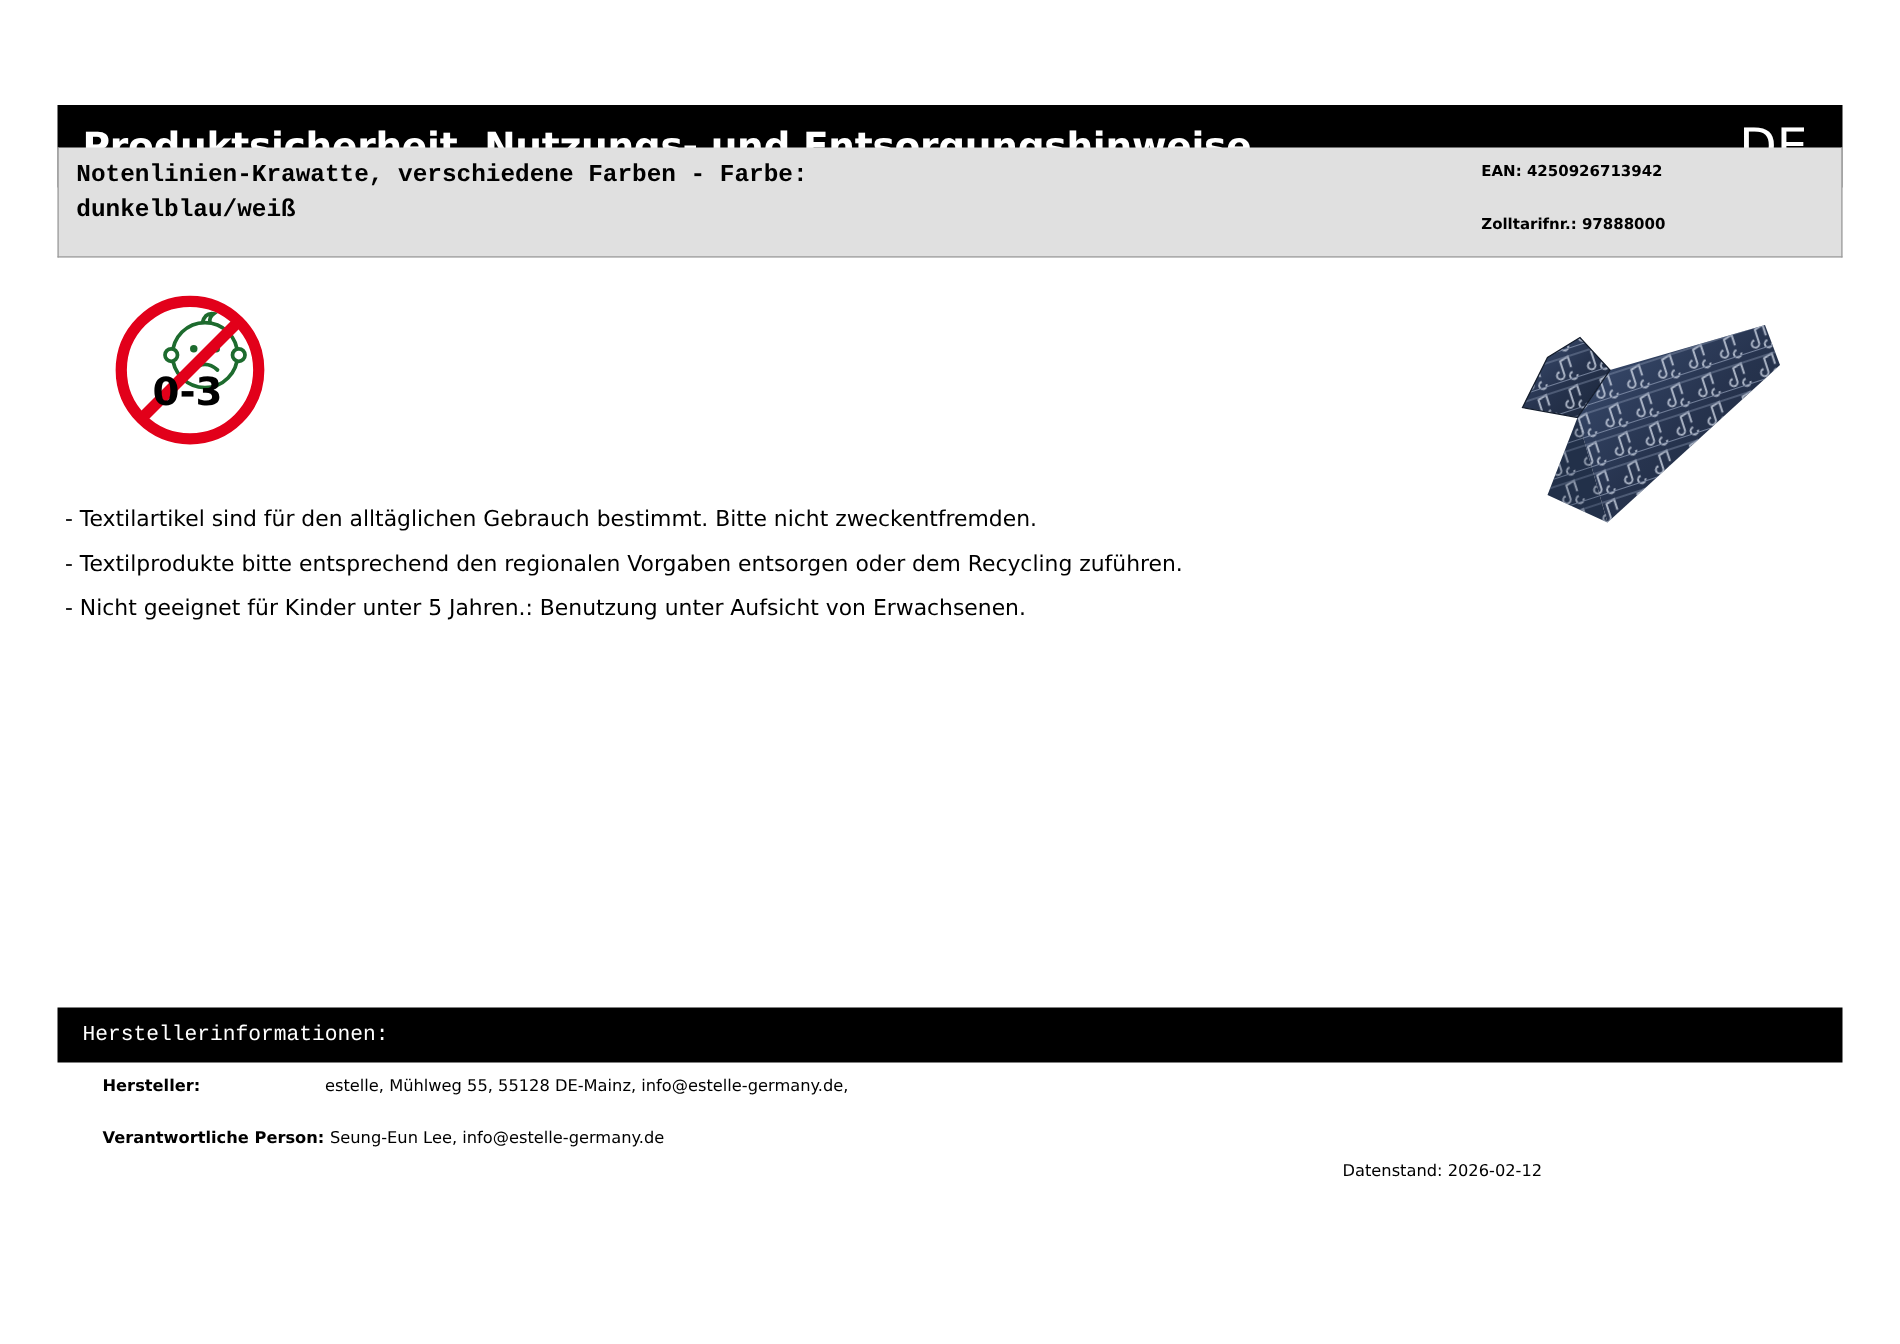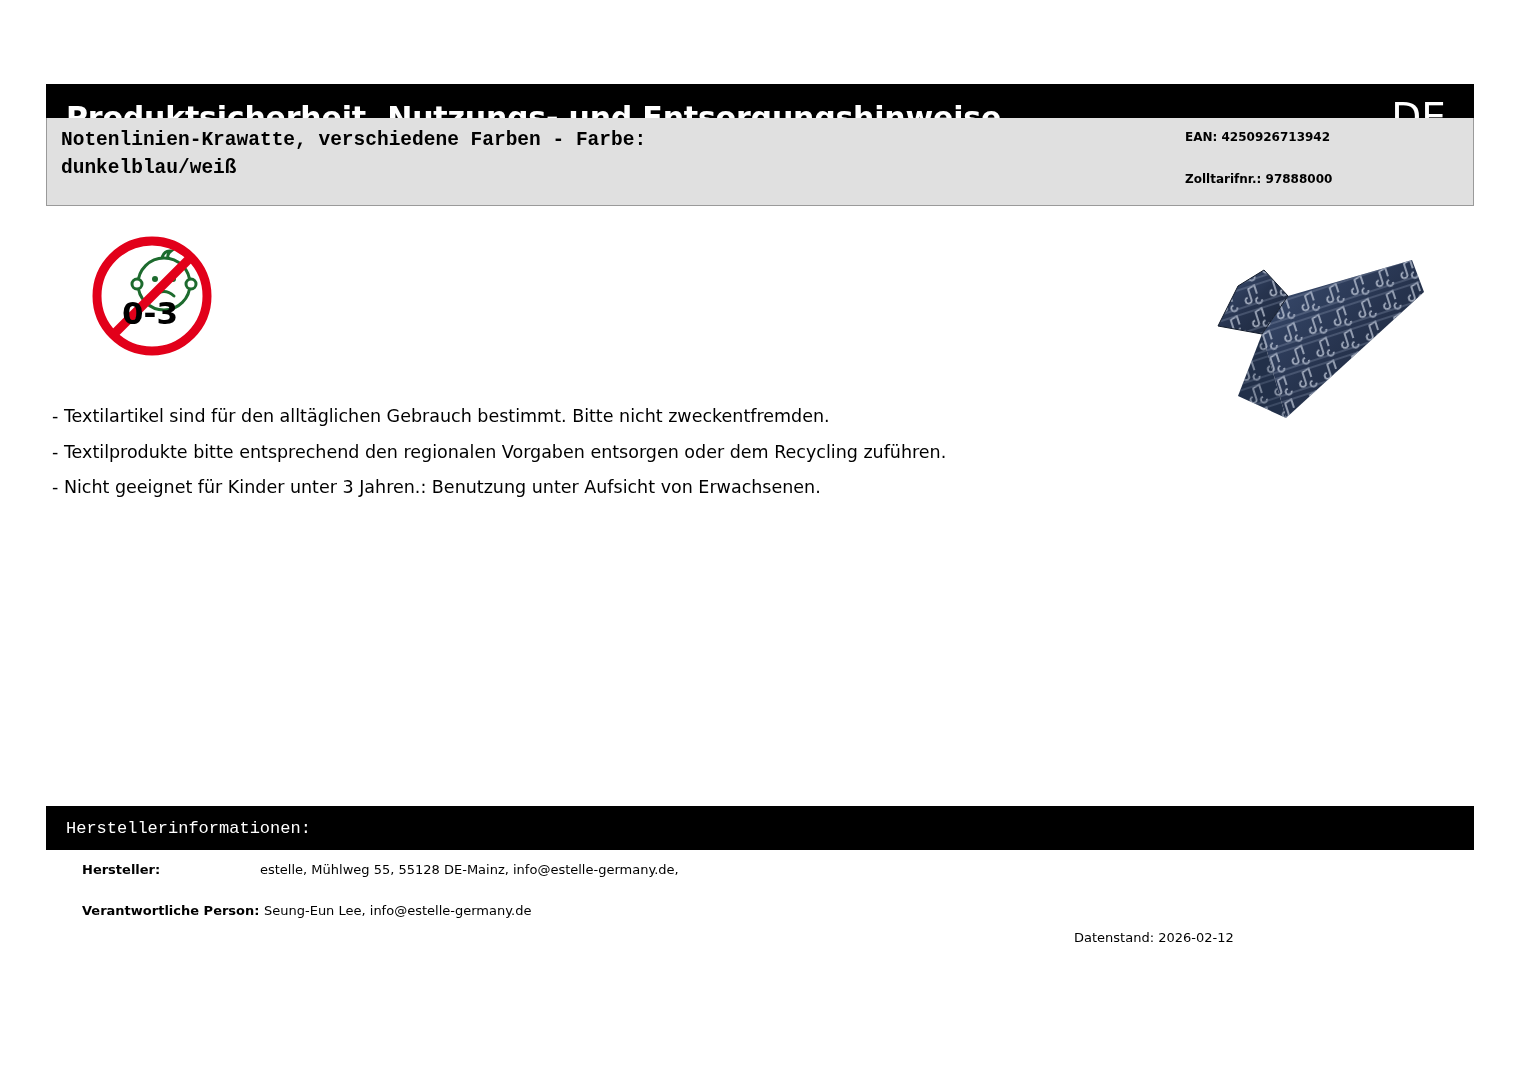--- a/index.html
+++ b/index.html
@@ -246,21 +246,21 @@
 
       <path d="M62 86 L86 170 L38 148 Z" fill="#223049"></path>
       <path d="M62 86 L86 170 L38 148 Z" fill="url(#notes)" opacity="0.6"></path>
       <path d="M18 78 L38 38 L64 22 L88 48 L62 86 Z" fill="none" stroke="#131c2b" stroke-width="1"></path>
     </svg>
   </div>
 
   <div class="notes">
     <div class="note-line">- Textilartikel sind für den alltäglichen Gebrauch bestimmt. Bitte nicht zweckentfremden.</div>
     <div class="note-line">- Textilprodukte bitte entsprechend den regionalen Vorgaben entsorgen oder dem Recycling zuführen.</div>
-    <div class="note-line">- Nicht geeignet für Kinder unter 3 Jahren.: Benutzung unter Aufsicht von Erwachsenen.</div>
+    <div class="note-line">- Nicht geeignet für Kinder unter 5 Jahren.: Benutzung unter Aufsicht von Erwachsenen.</div>
   </div>
 
   <div class="manu-bar">
     <div class="manu-bar-title">Herstellerinformationen:</div>
   </div>
 
   <div class="manu-rows">
     <div class="manu-row">
       <div class="manu-label">Hersteller:</div>
       <div class="manu-value">estelle, Mühlweg 55, 55128 DE-Mainz, info@estelle-germany.de,</div>

